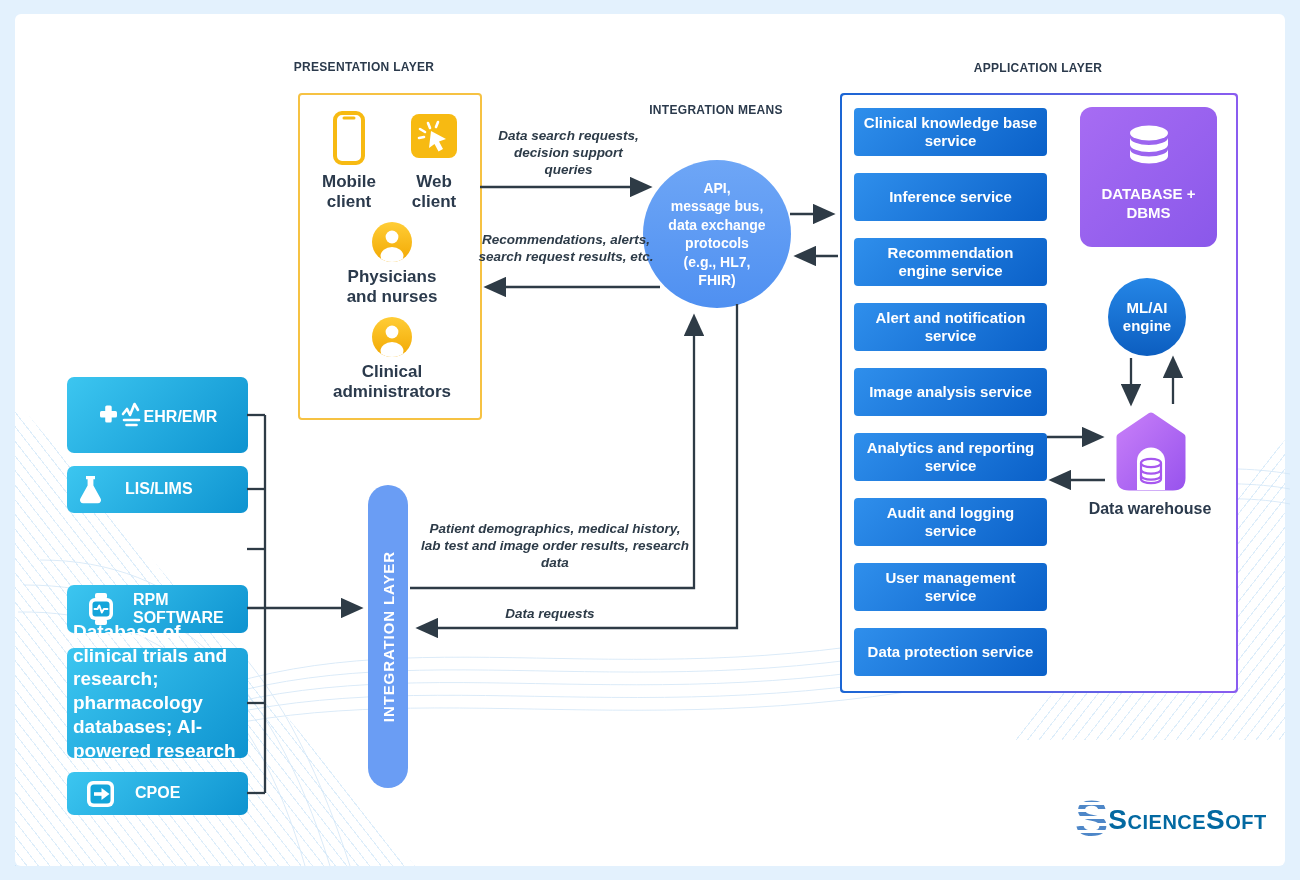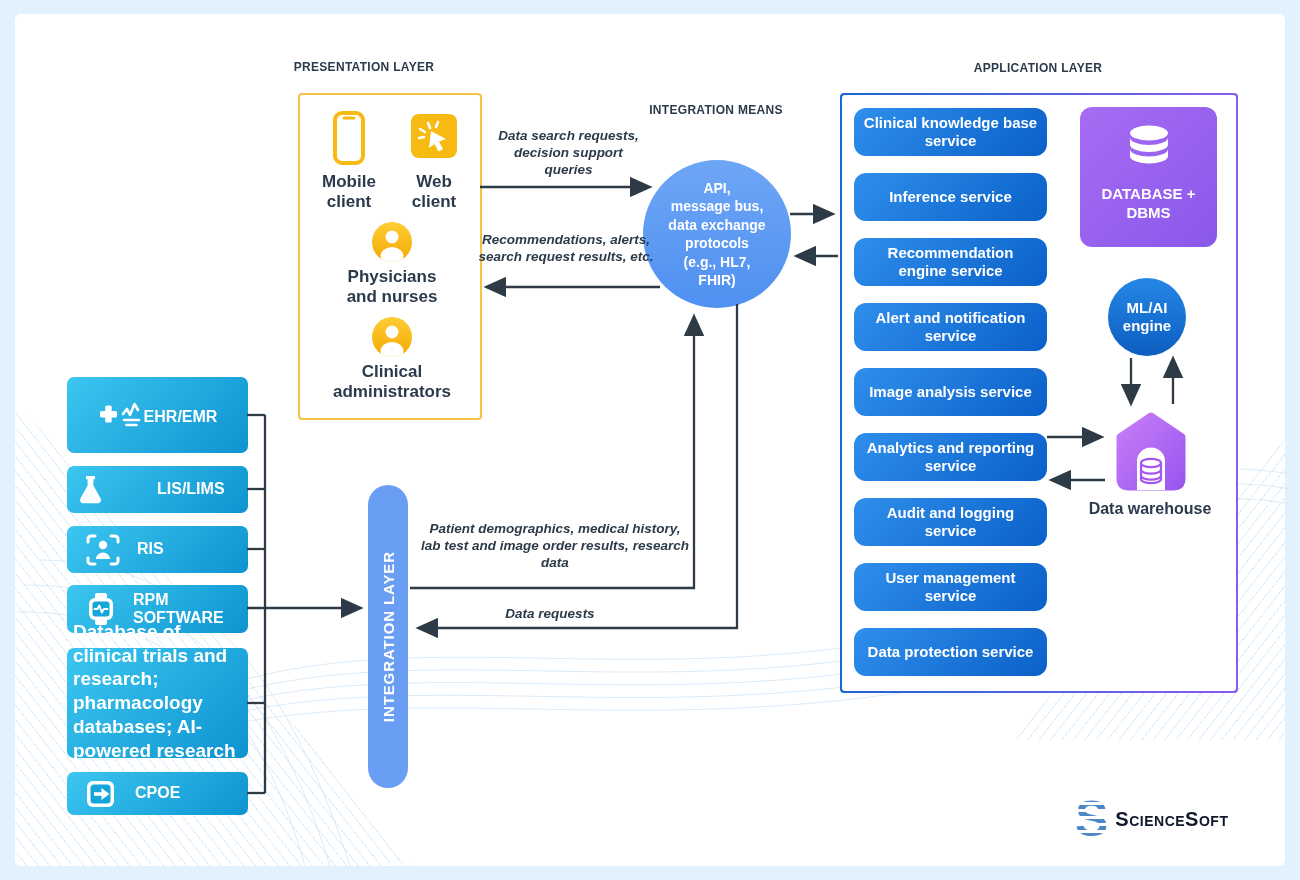--- a/index.html
+++ b/index.html
@@ -25,36 +25,36 @@
   .src-label{font-size:16px;font-weight:700;line-height:1.15;}
   .bar{left:368px;top:485px;width:40px;height:303px;border-radius:20px;background:#6a9df4;
        display:flex;align-items:center;justify-content:center;z-index:2;}
   .bar span{writing-mode:vertical-rl;transform:rotate(180deg);color:#fff;font-size:15px;font-weight:700;letter-spacing:.9px;white-space:nowrap;}
   .bubble{left:643px;top:160px;width:148px;height:148px;border-radius:50%;
     background:linear-gradient(180deg,#6ea6f6 0%,#4f90f1 100%);
     color:#fff;font-size:14px;font-weight:700;text-align:center;line-height:1.32;box-sizing:border-box;padding-top:19px;}
   .app-frame{left:840px;top:93px;width:398px;height:600px;border-radius:4px;
     background:linear-gradient(90deg,#1b66d4,#8a5cf0);z-index:1;}
   .app-inner{position:absolute;left:2px;top:2px;right:2px;bottom:2px;background:#fff;border-radius:3px;}
-  .service-btn{position:absolute;left:14px;width:193px;height:48px;border-radius:12px;
+  .service-btn{position:absolute;left:14px;width:193px;height:48px;border-radius:4px;
     background:linear-gradient(135deg,#2f8fec 0%,#0a60c8 100%);
     color:#fff;font-size:15px;font-weight:700;text-align:center;line-height:1.2;
     display:flex;align-items:center;justify-content:center;padding:12px 8px;box-sizing:border-box;}
   .dbms-box{position:absolute;left:240px;top:14px;width:137px;height:140px;border-radius:12px;
     background:linear-gradient(135deg,#a76cf3 0%,#8a58ea 100%);color:#fff;text-align:center;}
   .dbms-label{font-size:15px;font-weight:700;line-height:1.25;margin-top:12px;}
   .mlai{position:absolute;left:268px;top:185px;width:78px;height:78px;border-radius:50%;
     background:linear-gradient(180deg,#2586e6 0%,#0c5ec0 100%);color:#fff;font-size:15px;font-weight:700;
     display:flex;align-items:center;justify-content:center;text-align:center;line-height:1.2;}
   .wh-label{position:absolute;left:240px;top:406px;width:140px;text-align:center;font-size:16px;font-weight:700;line-height:1.2;color:#2b3a4c;}
   .logo{left:1075px;top:798px;display:flex;align-items:center;z-index:3;}
   .logo-s{font-size:50px;font-weight:900;line-height:.86;
     background:repeating-linear-gradient(to bottom,#4e87c8 0 4px,rgba(0,0,0,0) 4px 7px);
     -webkit-background-clip:text;background-clip:text;color:transparent;}
-  .logo-text{font-variant:small-caps;font-size:20px;font-weight:700;color:#0f172a;letter-spacing:.5px;margin-left:7px;}
+  .logo-text{font-variant:small-caps;font-size:28px;font-weight:700;color:#0369a1;letter-spacing:.5px;margin-left:0;}
   .z2{z-index:2;}
 </style>
 </head>
 <body>
 
 <div class="stage">
   <div class="card"></div>
   <div class="abs hatch-left"></div>
   <div class="abs hatch-right"></div>
 
@@ -193,40 +193,27 @@
       </g>
       <g stroke="#ffffff" fill="none" stroke-width="2.6" stroke-linecap="round" stroke-linejoin="round">
         <path d="M25,14 L29,9 L32,15 L36.5,4 L40,10"></path>
         <line x1="26" y1="20" x2="41" y2="20"></line>
         <line x1="28.5" y1="25" x2="38.5" y2="25"></line>
       </g>
     </svg>
     <div class="src-label" style="margin-top:5px;">EHR/EMR</div>
   </div>
 
-  <div class="abs src-box z2" style="top:466px;height:47px;padding-left:6px;gap:32px;">
+  <div class="abs src-box z2" style="top:466px;height:47px;padding-left:6px;">
     <svg width="34" height="34">
       <path d="M13,3 h9 v3.2 h-1.6 v6.3 l7.2,13 a3.2,3.2 0 0 1 -2.8,4.8 H10.2 a3.2,3.2 0 0 1 -2.8,-4.8 l7.2,-13 V6.2 H13 Z" fill="#ffffff"></path>
     </svg>
     <div class="src-label" style="margin-left:18px;">LIS/LIMS</div>
   </div>
 
-  <div class="abs src-box z2" style="top:526px;height:47px;padding-left:18px;">
-    <svg width="36" height="34">
-      <g stroke="#ffffff" stroke-width="3" fill="none" stroke-linecap="round">
-        <path d="M3,9 V6 a3,3 0 0 1 3,-3 h4"></path>
-        <path d="M33,9 V6 a3,3 0 0 0 -3,-3 h-4"></path>
-        <path d="M3,25 v3 a3,3 0 0 0 3,3 h4"></path>
-        <path d="M33,25 v3 a3,3 0 0 1 -3,3 h-4"></path>
-      </g>
-      <circle cx="18" cy="12" r="4.2" fill="#ffffff"></circle>
-      <path d="M11,26 a7,6.5 0 0 1 14,0 z" fill="#ffffff"></path>
-    </svg>
-    <div class="src-label" style="margin-left:16px;">RIS</div>
-  </div>
 
   <div class="abs src-box z2" style="top:585px;height:48px;padding-left:18px;">
     <svg width="32" height="34">
       <rect x="10" y="1" width="12" height="6" rx="2" fill="#ffffff"></rect>
       <rect x="10" y="27" width="12" height="6" rx="2" fill="#ffffff"></rect>
       <rect x="4" y="6" width="24" height="22" rx="6" fill="#ffffff"></rect>
       <rect x="7.5" y="9.5" width="17" height="15" rx="3" fill="#14a5da"></rect>
       <polyline points="9.5,17 12.5,17 14.3,13.5 16.8,20.5 18.8,17 22.5,17" fill="none" stroke="#ffffff" stroke-width="1.9" stroke-linecap="round" stroke-linejoin="round"></polyline>
     </svg>
     <div class="src-label" style="margin-left:16px;width:110px;">RPM SOFTWARE</div>

